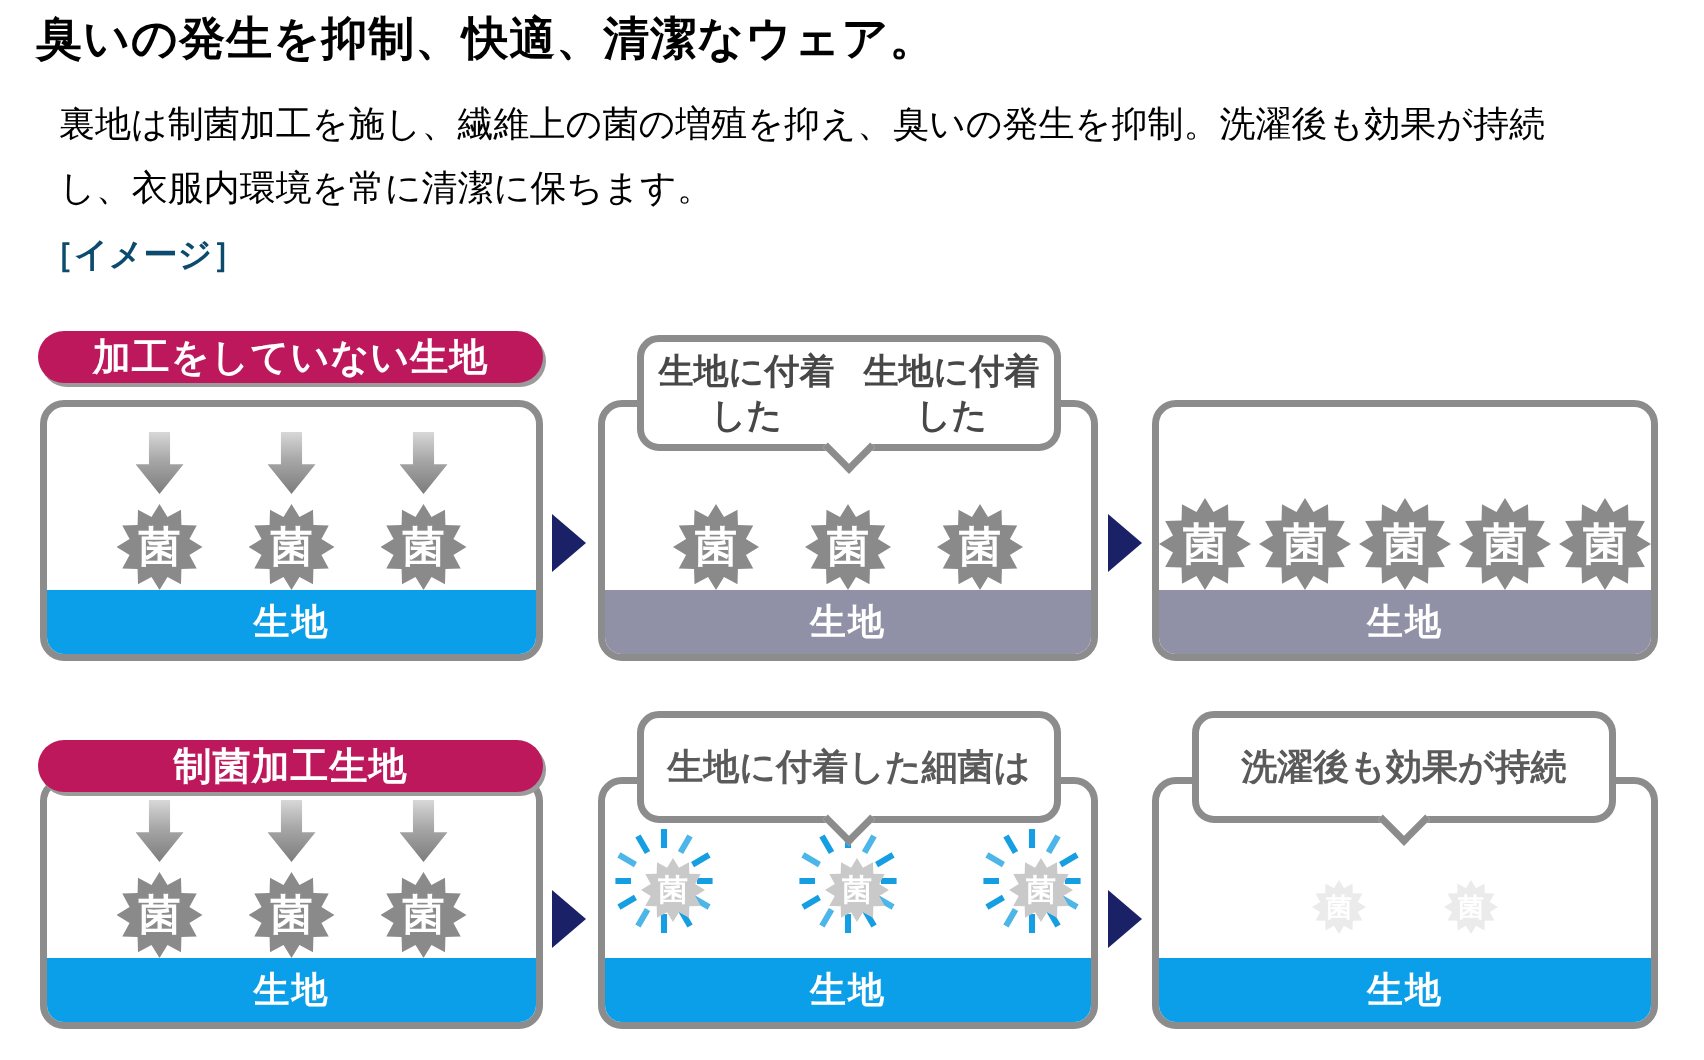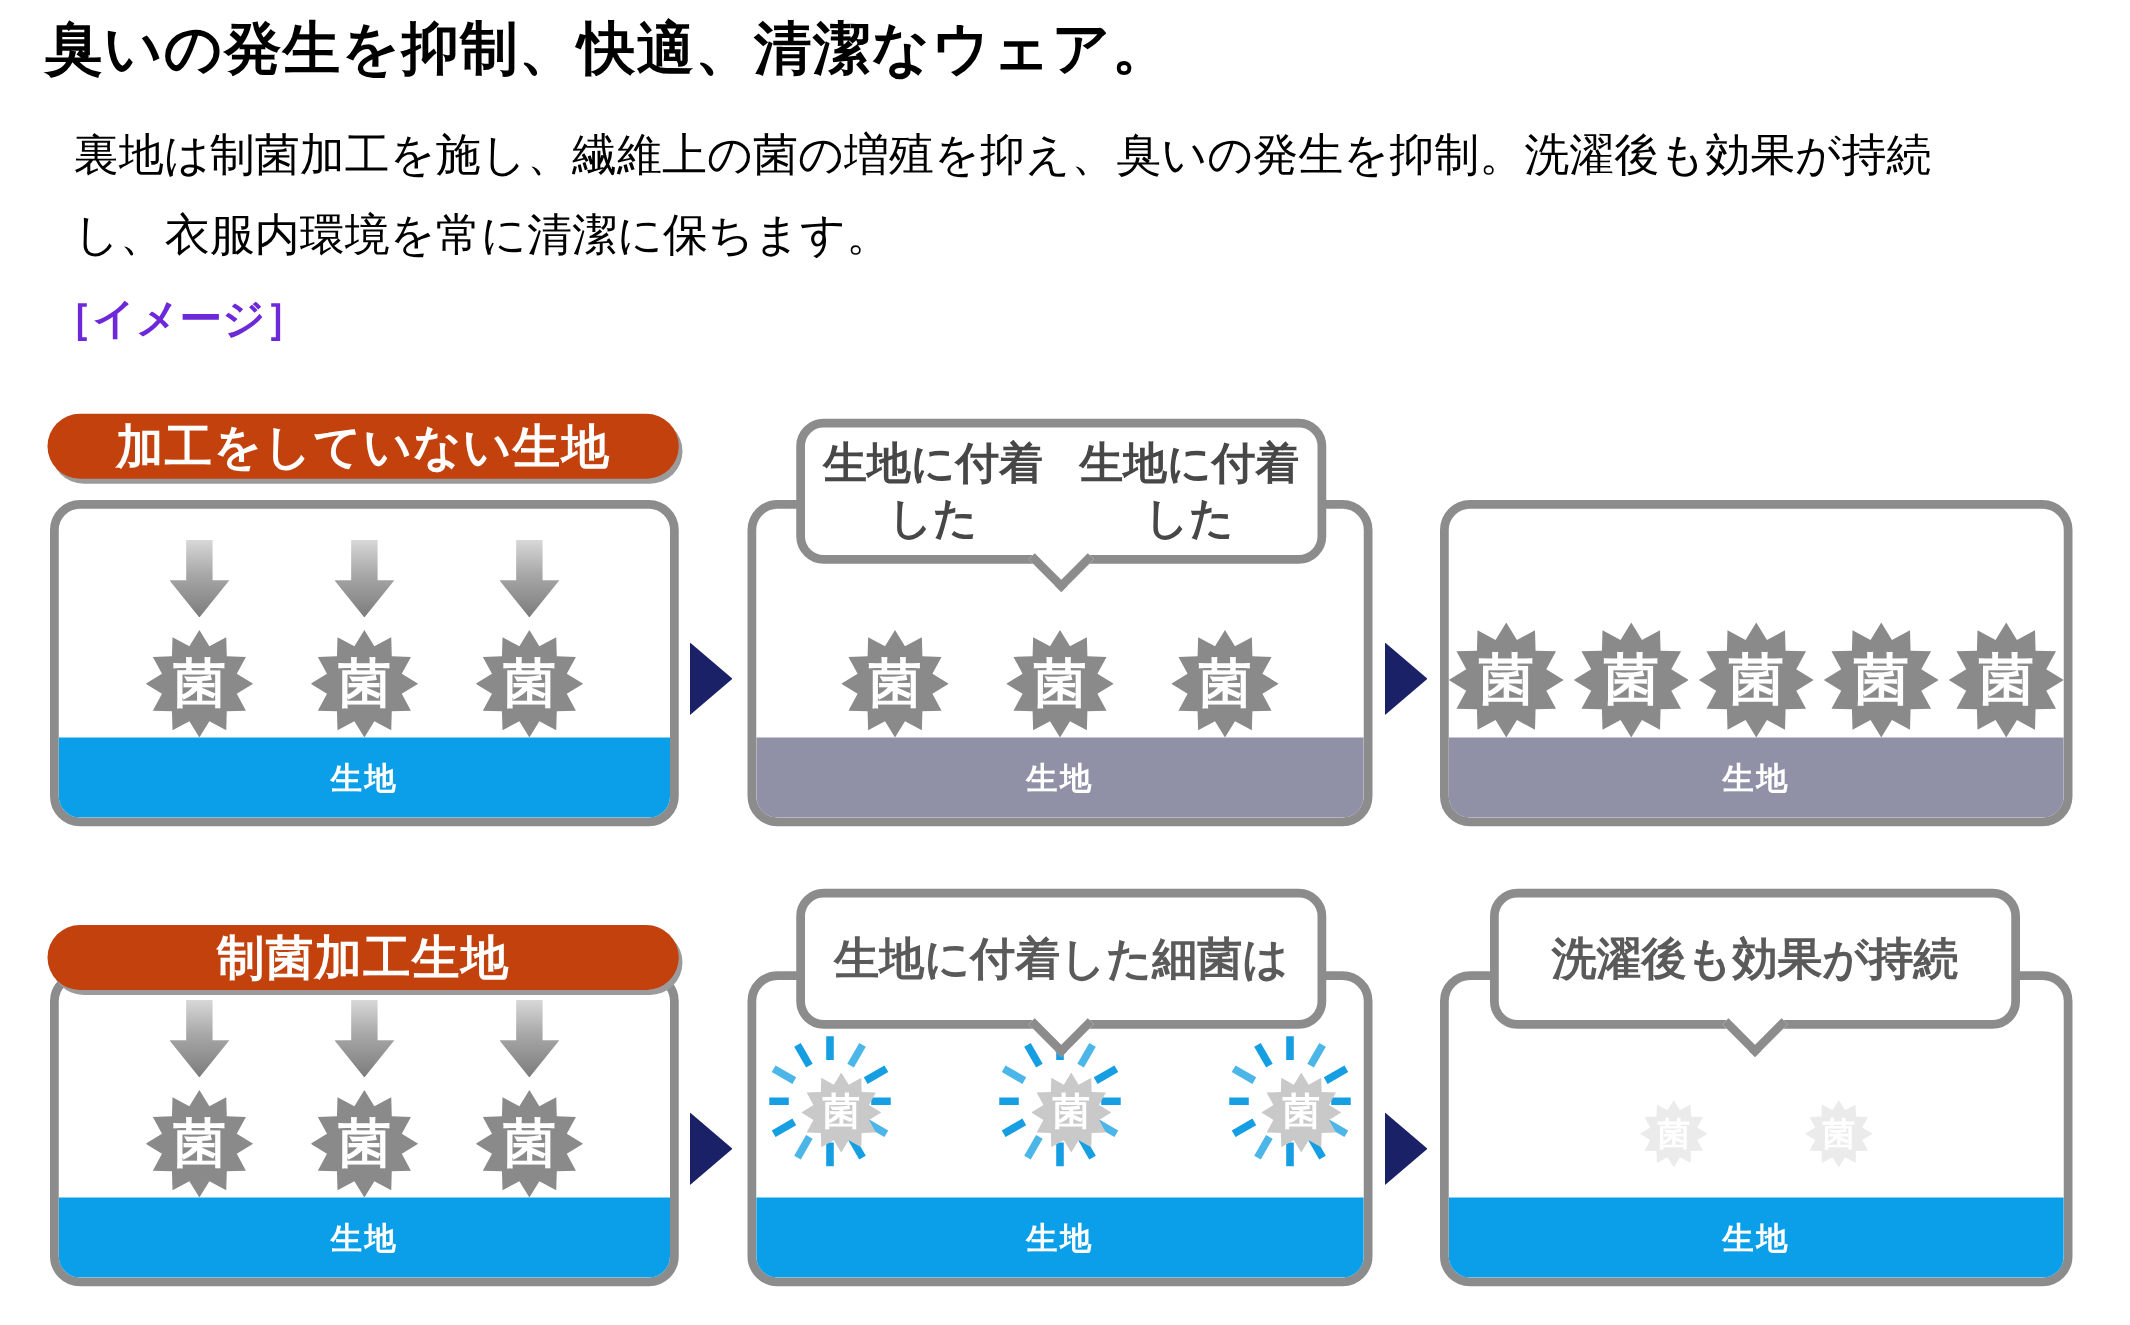--- a/index.html
+++ b/index.html
@@ -4,42 +4,42 @@
 <style>
   html,body{margin:0;padding:0;background:#ffffff;}
   body{font-family:"Liberation Sans","DejaVu Sans",sans-serif;}
   .canvas{position:relative;width:1704px;height:1060px;background:#ffffff;overflow:hidden;}
 
   
   .title{position:absolute;left:36px;top:8px;font-size:46px;font-weight:900;color:#000;letter-spacing:1px;white-space:nowrap;}
   .body-line{position:absolute;left:30px;font-size:36px;font-weight:400;color:#000;white-space:nowrap;margin-left:29px;}
   .body-line.l1{top:100px;}
   .body-line.l2{top:164px;}
-  .image-label{position:absolute;left:40px;top:232px;font-size:34px;font-weight:600;color:#6d28d9;}
-
-  
-  .pill{position:absolute;left:38px;width:505px;height:52px;border-radius:27px;background:#c2410c;
+  .image-label{position:absolute;left:40px;top:232px;font-size:34px;font-weight:600;color:#0c4a6e;}
+
+  
+  .pill{position:absolute;left:38px;width:505px;height:52px;border-radius:27px;background:#be185d;
         color:#fff;font-size:38px;font-weight:800;display:flex;align-items:center;justify-content:center;
         box-shadow:3px 4px 0 #9b9b9b;letter-spacing:1px;z-index:2;}
   .pill.r1{top:331px;}
   .pill.r2{top:740px;}
 
   
   .panel{position:absolute;box-sizing:border-box;border:7px solid #8c8c8c;border-radius:24px;
          background:#fff;overflow:hidden;z-index:1;}
   .panel.h1{top:400px;height:261px;}
   .panel.h2{top:777px;height:252px;}
   .panel.c1{left:40px;width:503px;}
   .panel.c2{left:598px;width:500px;}
   .panel.c3{left:1152px;width:506px;}
 
   .band{position:absolute;left:0;right:0;bottom:0;height:64px;display:flex;align-items:center;justify-content:center;}
   .band.blue{background:#0a9fe8;}
   .band.gray{background:#9090a6;}
-  .band .fabric{color:#fff;font-size:25px;font-weight:800;letter-spacing:2px;}
+  .band .fabric{color:#fff;font-size:36px;font-weight:800;letter-spacing:2px;}
 
   .germ-row{position:absolute;left:0;right:0;bottom:64px;display:flex;align-items:flex-end;justify-content:center;}
   .gap46{gap:46px;} .gap8{gap:8px;} .gap66{gap:66px;} .gap78{gap:78px;}
 
   .fall-col{display:flex;flex-direction:column;align-items:center;gap:10px;}
 
   .drop-arrow{width:48px;height:62px;
     background:linear-gradient(180deg,#d8d8d8 0%,#a7a7a7 45%,#7c7c7c 100%);
     clip-path:polygon(28% 0%,72% 0%,72% 52%,100% 52%,50% 100%,0% 52%,28% 52%);}
 

